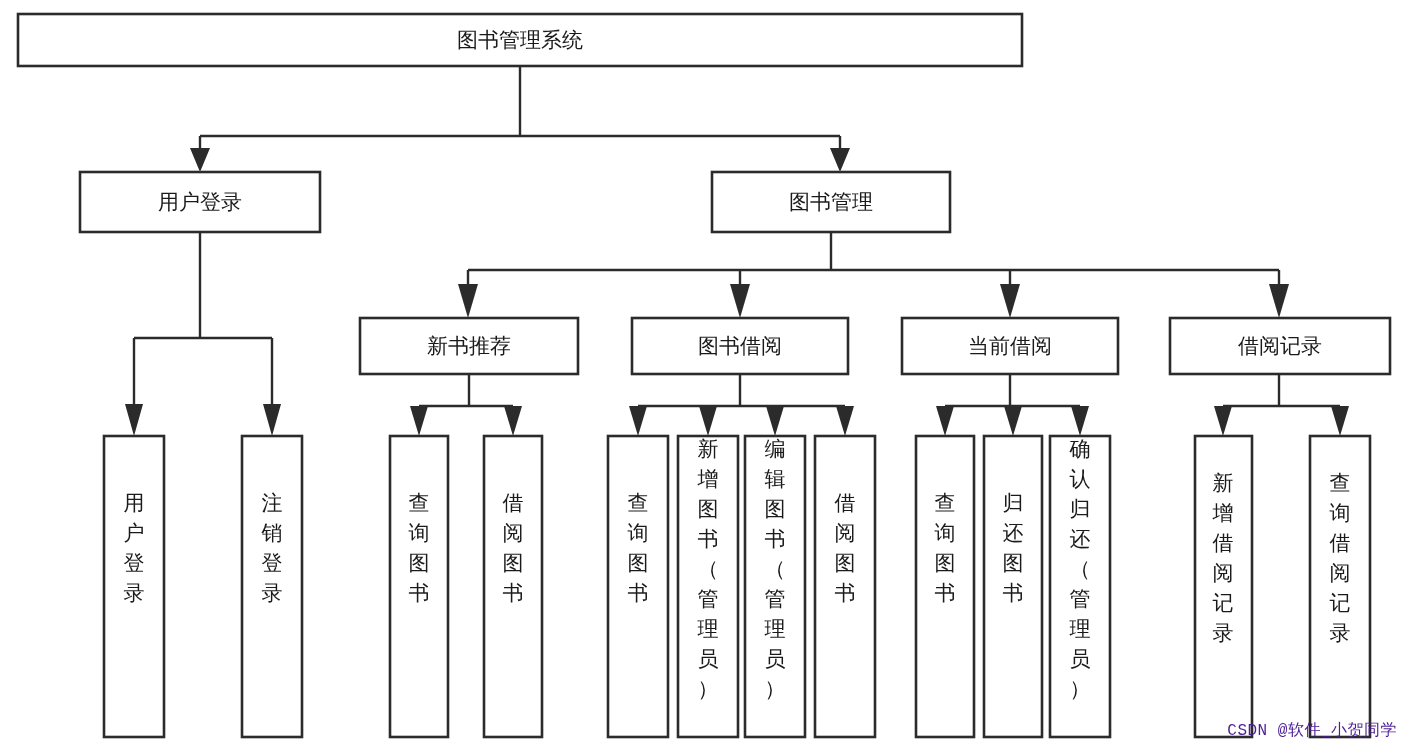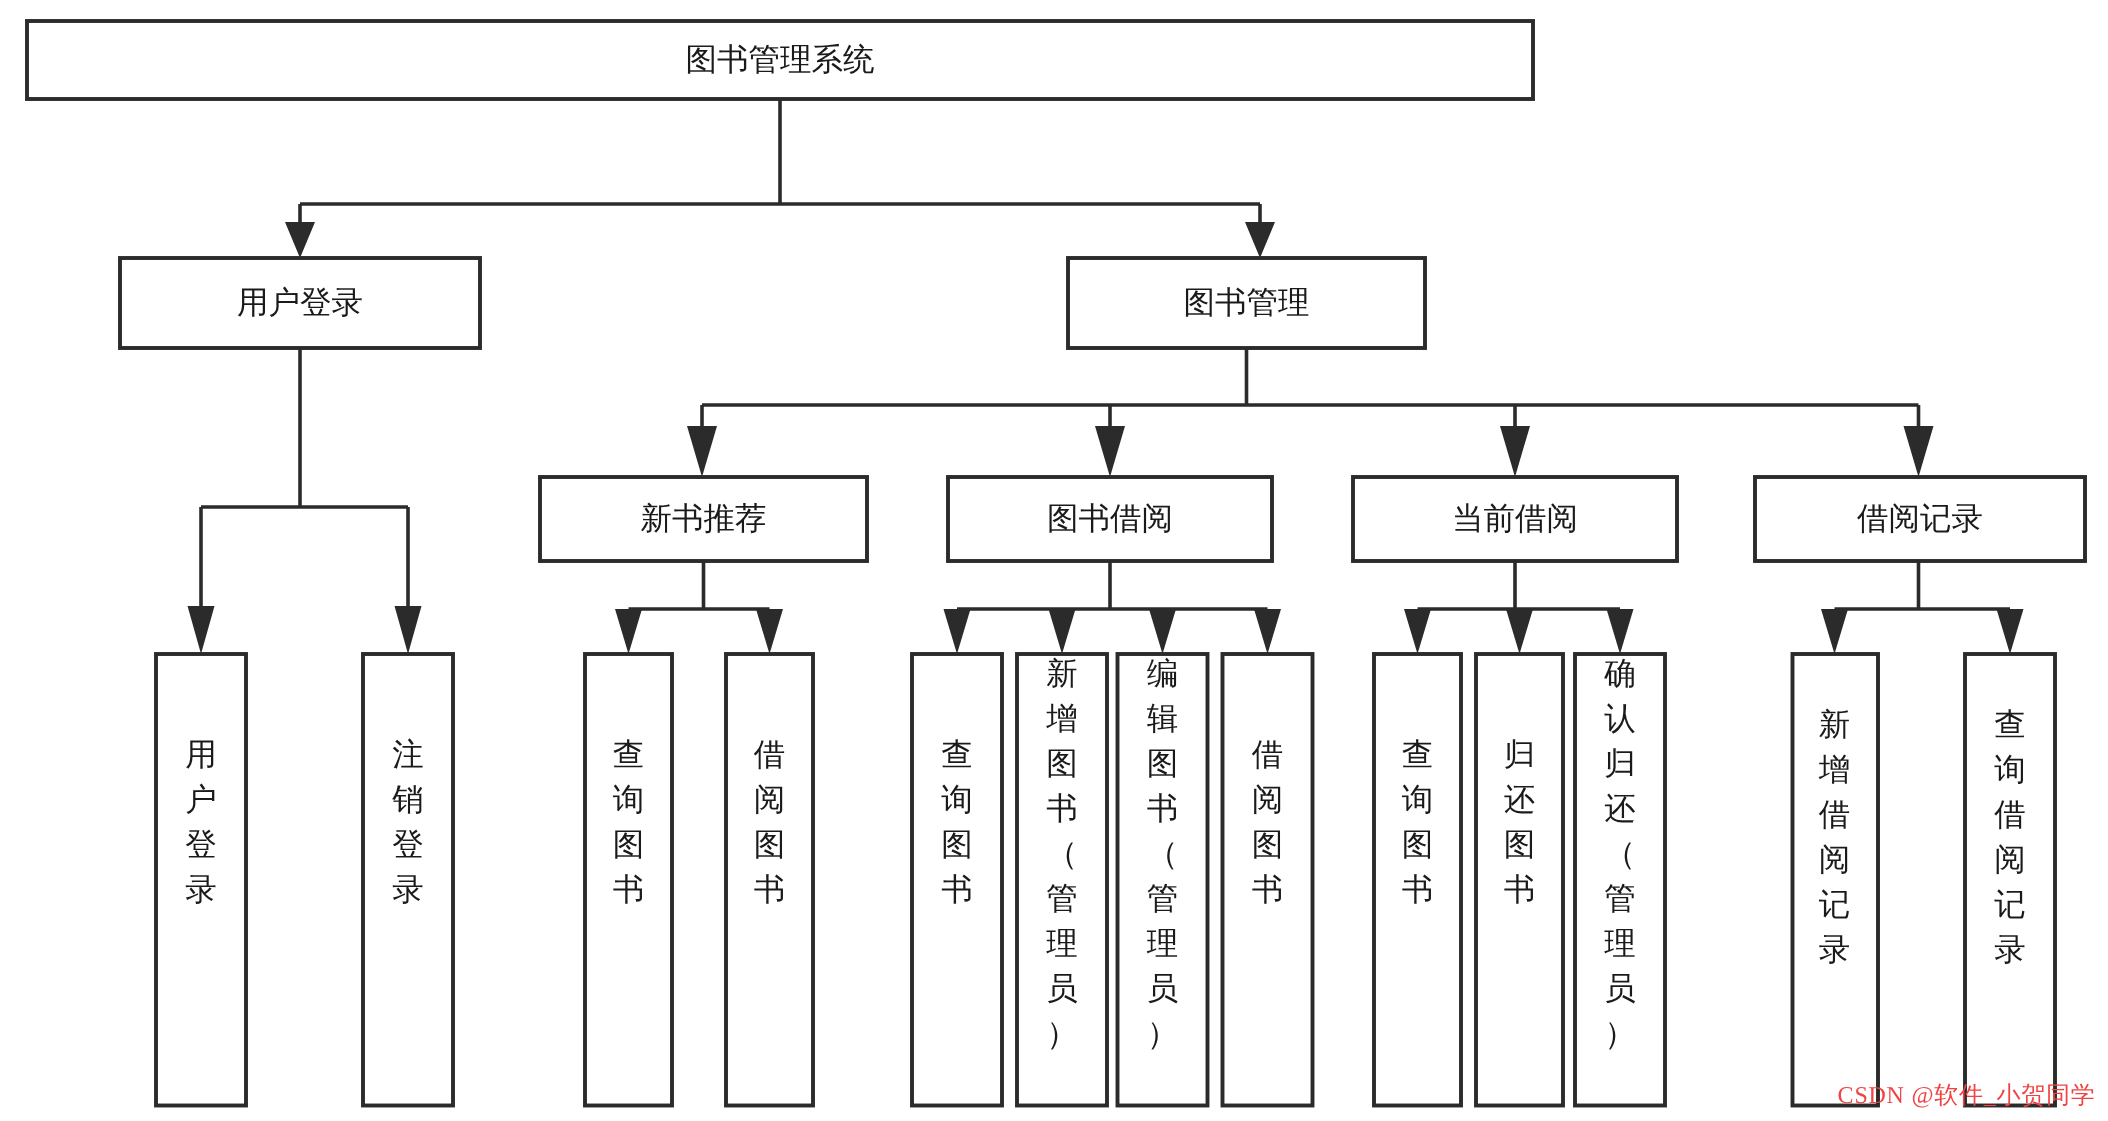--- a/index.html
+++ b/index.html
@@ -45,23 +45,23 @@
     stroke-linecap: butt;
   }
   .arrow-head {
     fill: #2b2b2b;
     stroke: none;
   }
   .watermark {
     position: absolute;
     right: 8px;
     bottom: 6px;
-    font-family: Liberation Serif, serif;
+    font-family: Liberation Mono, monospace;
     font-size: 16px;
-    color: #ef4444;
+    color: #4c1d95;
     letter-spacing: 0.5px;
     white-space: nowrap;
     pointer-events: none;
   }
 </style>
 </head>
 <body>
 
 <svg id="diagram" viewBox="0 0 1405 747" xmlns="http://www.w3.org/2000/svg">
 

